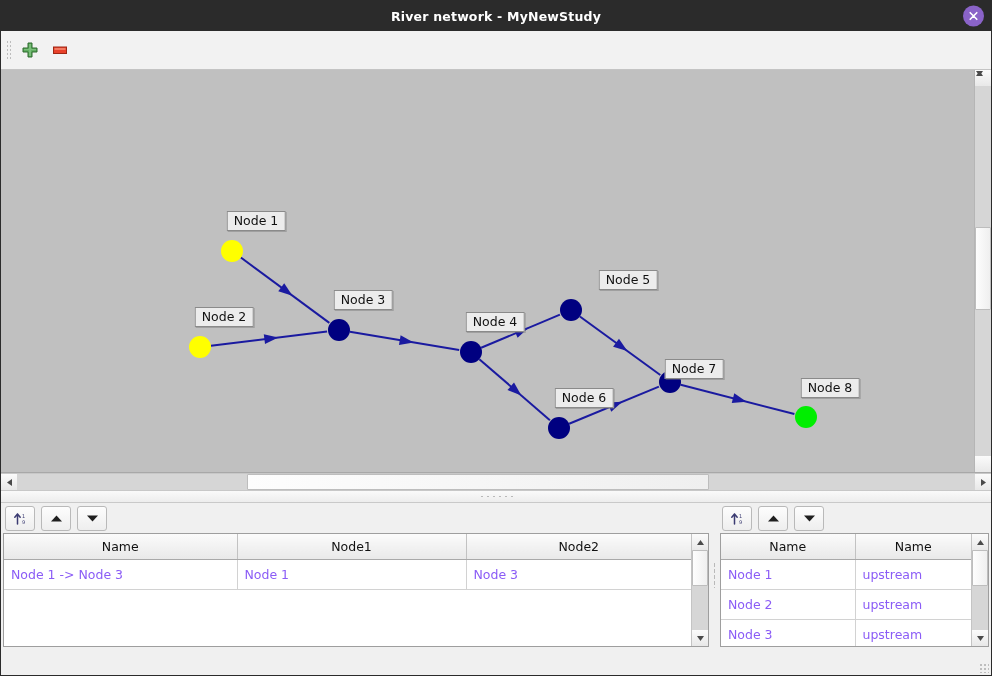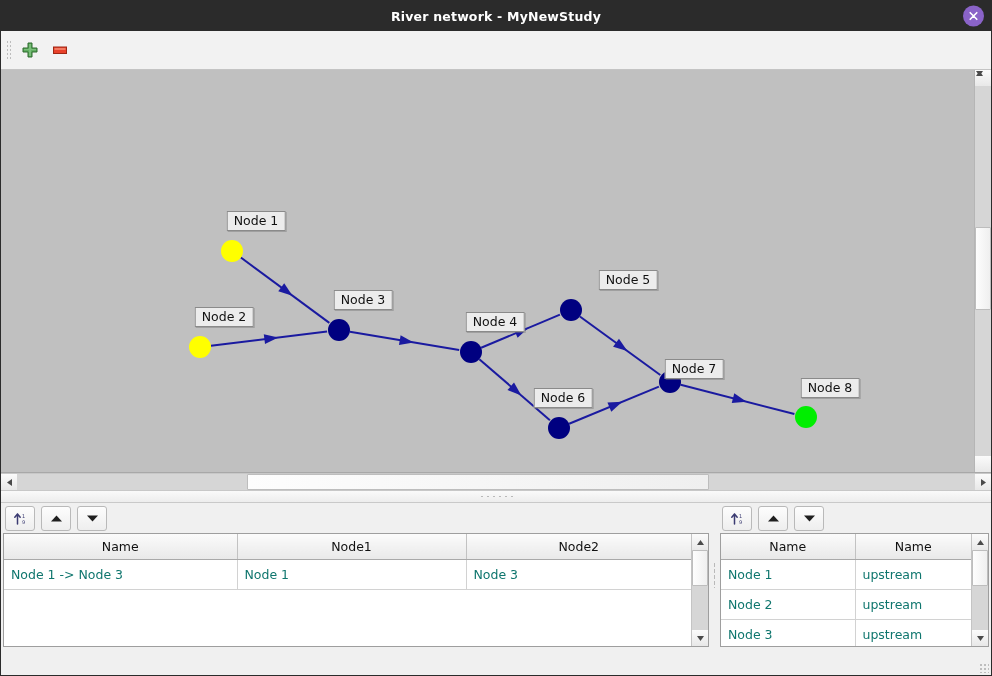--- a/index.html
+++ b/index.html
@@ -195,21 +195,21 @@
     color: #111;
     text-align: center;
   }
   table.grid th:last-child { border-right: none; }
   table.grid td {
     border-right: 1px solid #d2d2d2;
     border-bottom: 1px solid #d2d2d2;
     height: 29px;
     padding: 0 0 0 7px;
     font-size: 12.5px;
-    color: #0f766e;
+    color: #8b5cf6;
     white-space: nowrap;
     overflow: hidden;
   }
   table.grid td:last-child { border-right: none; }
 
   .table-vscroll {
     width: 16px; min-width: 16px;
     background: #f3f3f3;
     border-left: 1px solid #c4c4c4;
     display: flex; flex-direction: column;
@@ -287,21 +287,21 @@
           <circle cx="669" cy="312" r="11" fill="#000080"></circle>
           <circle cx="805" cy="347" r="11" fill="#00ee00"></circle>
         </g>
     </svg>
     <div id="labels-layer">
         <div class="node-label" style="left: 255px; top: 151px;">Node 1</div>
         <div class="node-label" style="left: 223px; top: 247px;">Node 2</div>
         <div class="node-label" style="left: 362px; top: 230px;">Node 3</div>
         <div class="node-label" style="left: 494px; top: 252px;">Node 4</div>
         <div class="node-label" style="left: 627px; top: 210px;">Node 5</div>
-        <div class="node-label" style="left: 562px; top: 328px;">Node 6</div>
+        <div class="node-label" style="left: 583px; top: 328px;">Node 6</div>
         <div class="node-label" style="left: 693px; top: 282px; margin-top: 17px;">Node 7</div>
         <div class="node-label" style="left: 829px; top: 318px;">Node 8</div>
       </div>
 
     <div class="vscroll">
       <div class="sb-arrow">
         <svg width="9" height="7" viewBox="0 0 9 7">
           <path d="M4.5 1 L8 6 L1 6 Z" fill="#4a4a4a"></path>
         </svg>
       </div>

